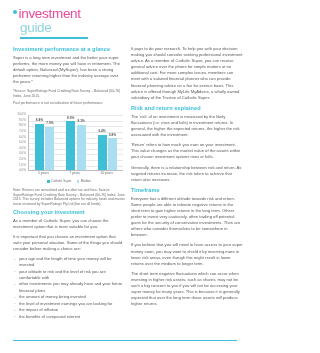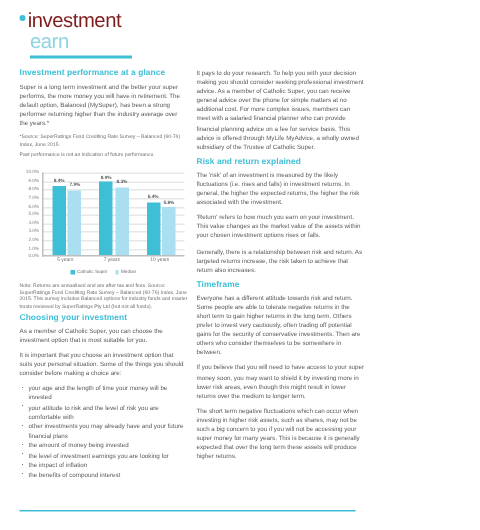--- a/index.html
+++ b/index.html
@@ -9,21 +9,21 @@
     font-family:"Liberation Sans","DejaVu Sans",sans-serif;
     color:#4d4d4f;
     overflow:hidden;
   }
   .page{position:relative;width:250px;height:353px;box-sizing:border-box;}
 
   
   .header{position:absolute;left:0;top:0;width:250px;height:44px;}
   .brand{position:absolute;left:13px;top:7px;}
   .brand-line1{
-    font-size:13.5px;color:#7f1d1d;letter-spacing:-0.3px;line-height:13px;
+    font-size:13.5px;color:#ec4899;letter-spacing:-0.3px;line-height:13px;
     white-space:nowrap;font-weight:400;
   }
   .brand-dot{
     display:inline-block;width:4px;height:4px;border-radius:50%;
     background:#3fbfd6;vertical-align:middle;margin-right:1.5px;
     position:relative;top:-2px;
   }
   .brand-line2{
     font-size:13.5px;color:#8ed4e0;letter-spacing:-0.3px;line-height:13px;
     margin-left:7px;margin-top:1px;font-weight:400;
@@ -116,21 +116,21 @@
 <body>
 
 <div class="page">
 
   <div class="header">
 
     <div class="brand">
       <div class="brand-line1">
         <span class="brand-dot"></span><span>investment</span>
       </div>
-      <div class="brand-line2">earn</div>
+      <div class="brand-line2">guide</div>
       <div class="brand-rule"></div>
     </div>
 
 
   </div>
 
   <div class="col col-left">
 
     <h2 class="sec">Investment performance at a glance</h2>
     <p class="body">Super is a long term investment and the better your super performs, the more money you will have in retirement. The default option, Balanced (MySuper), has been a strong performer returning higher than the industry average over the years.*</p>

